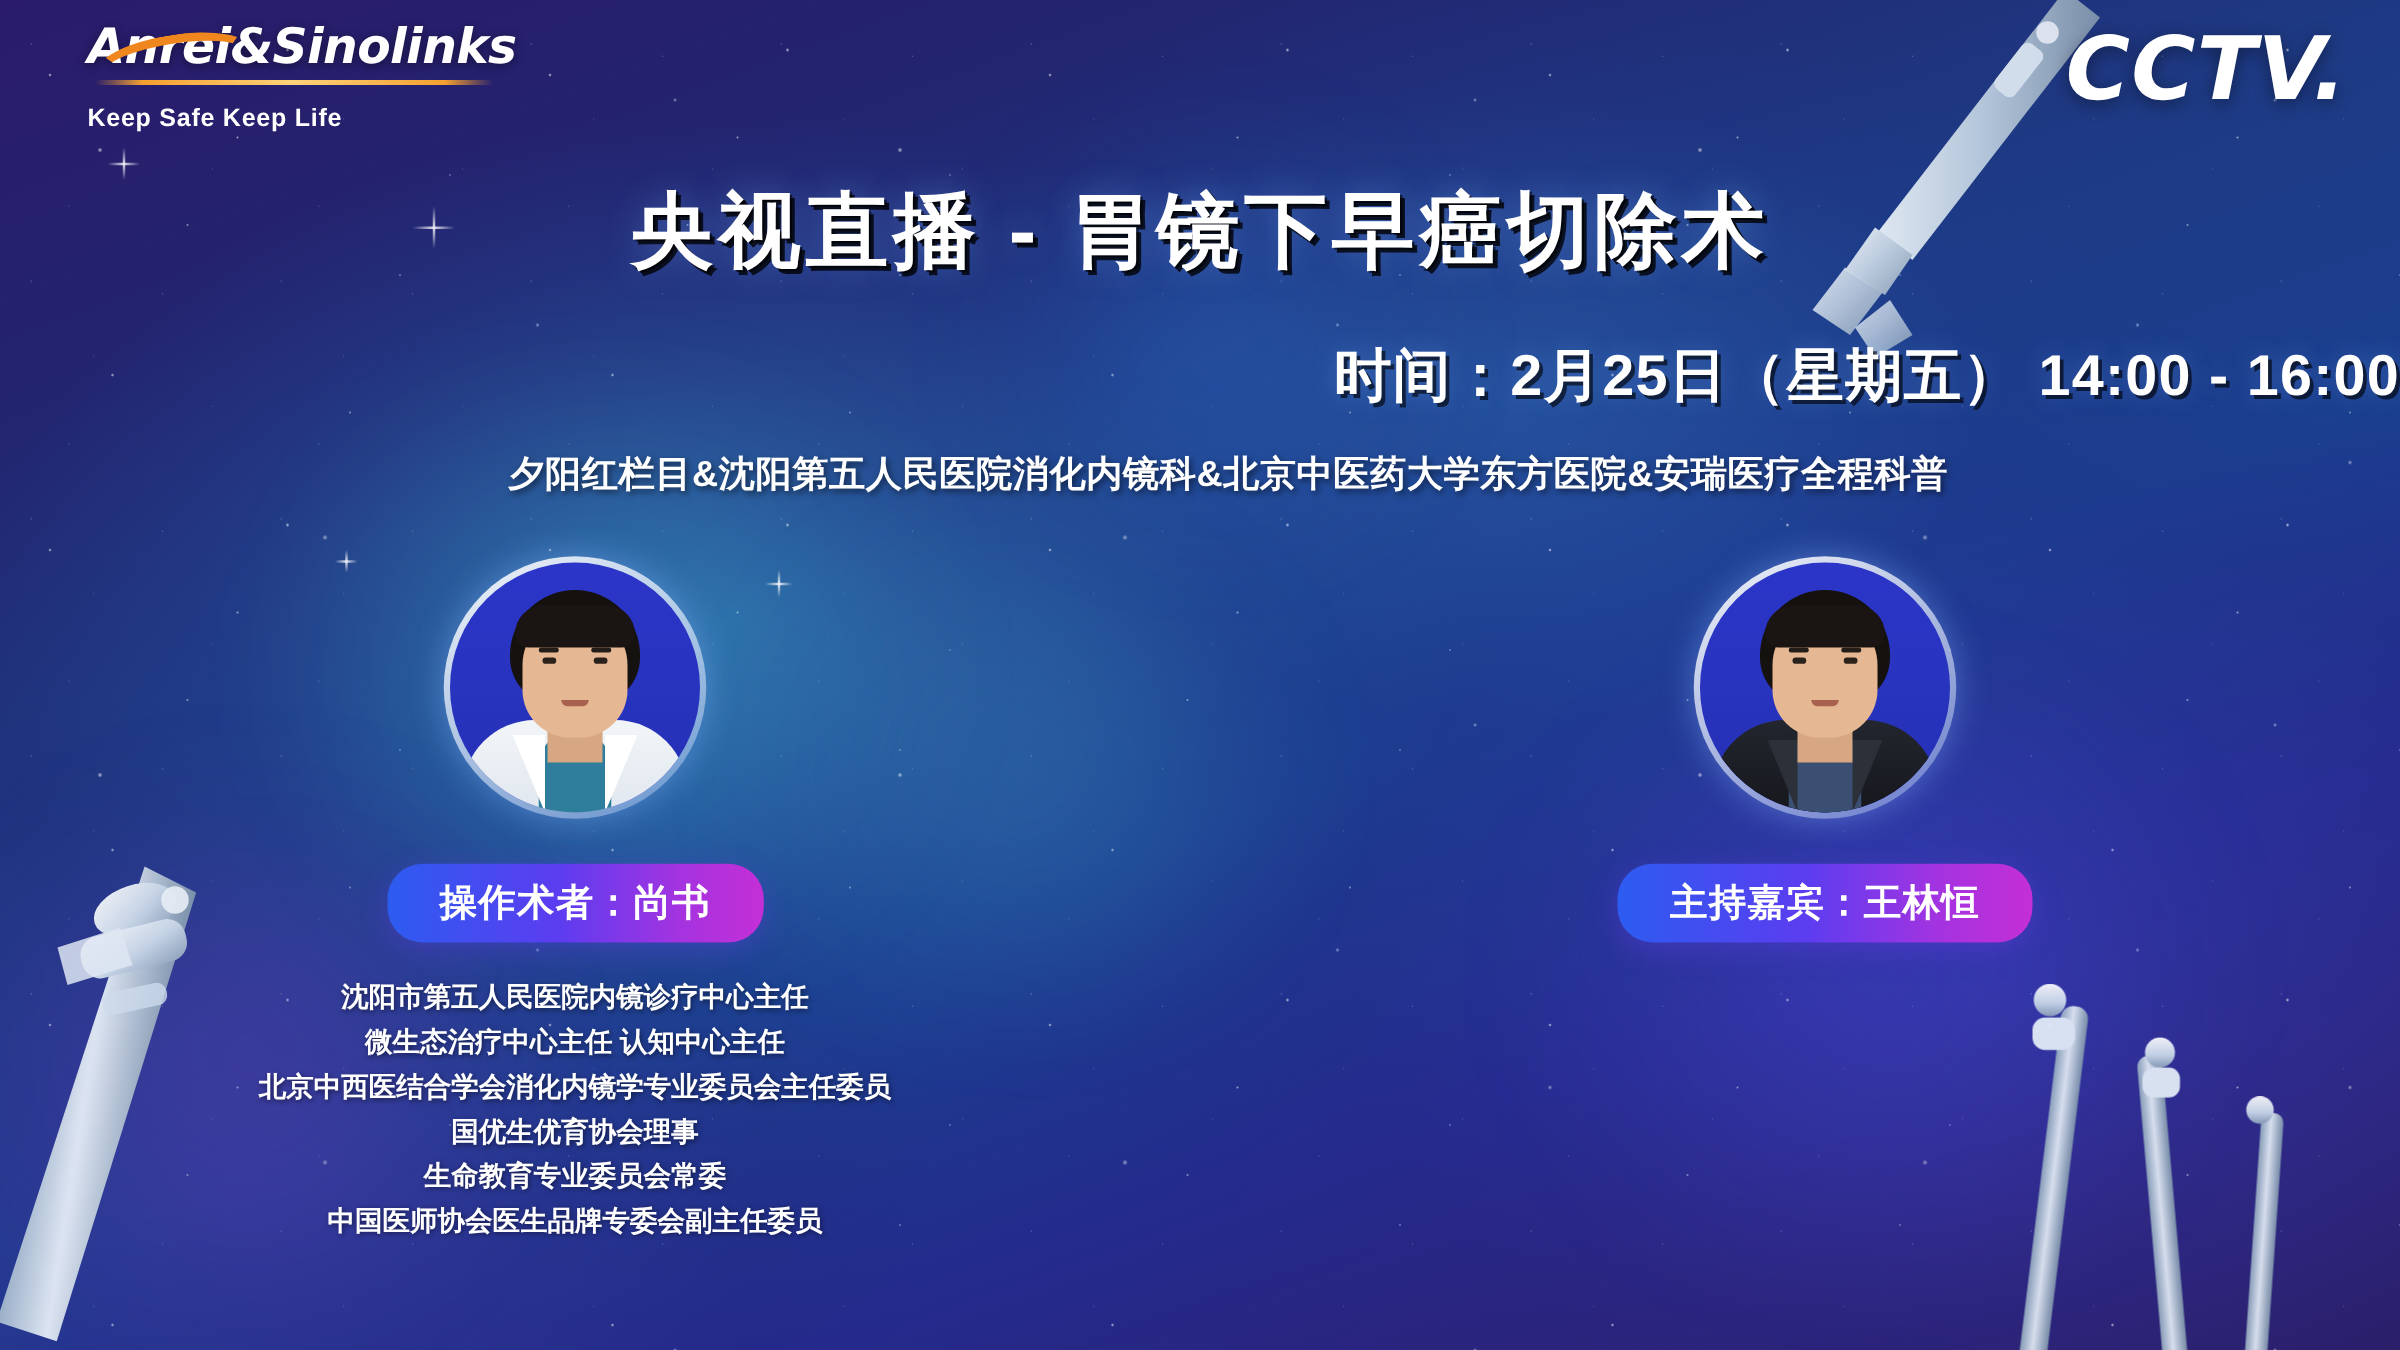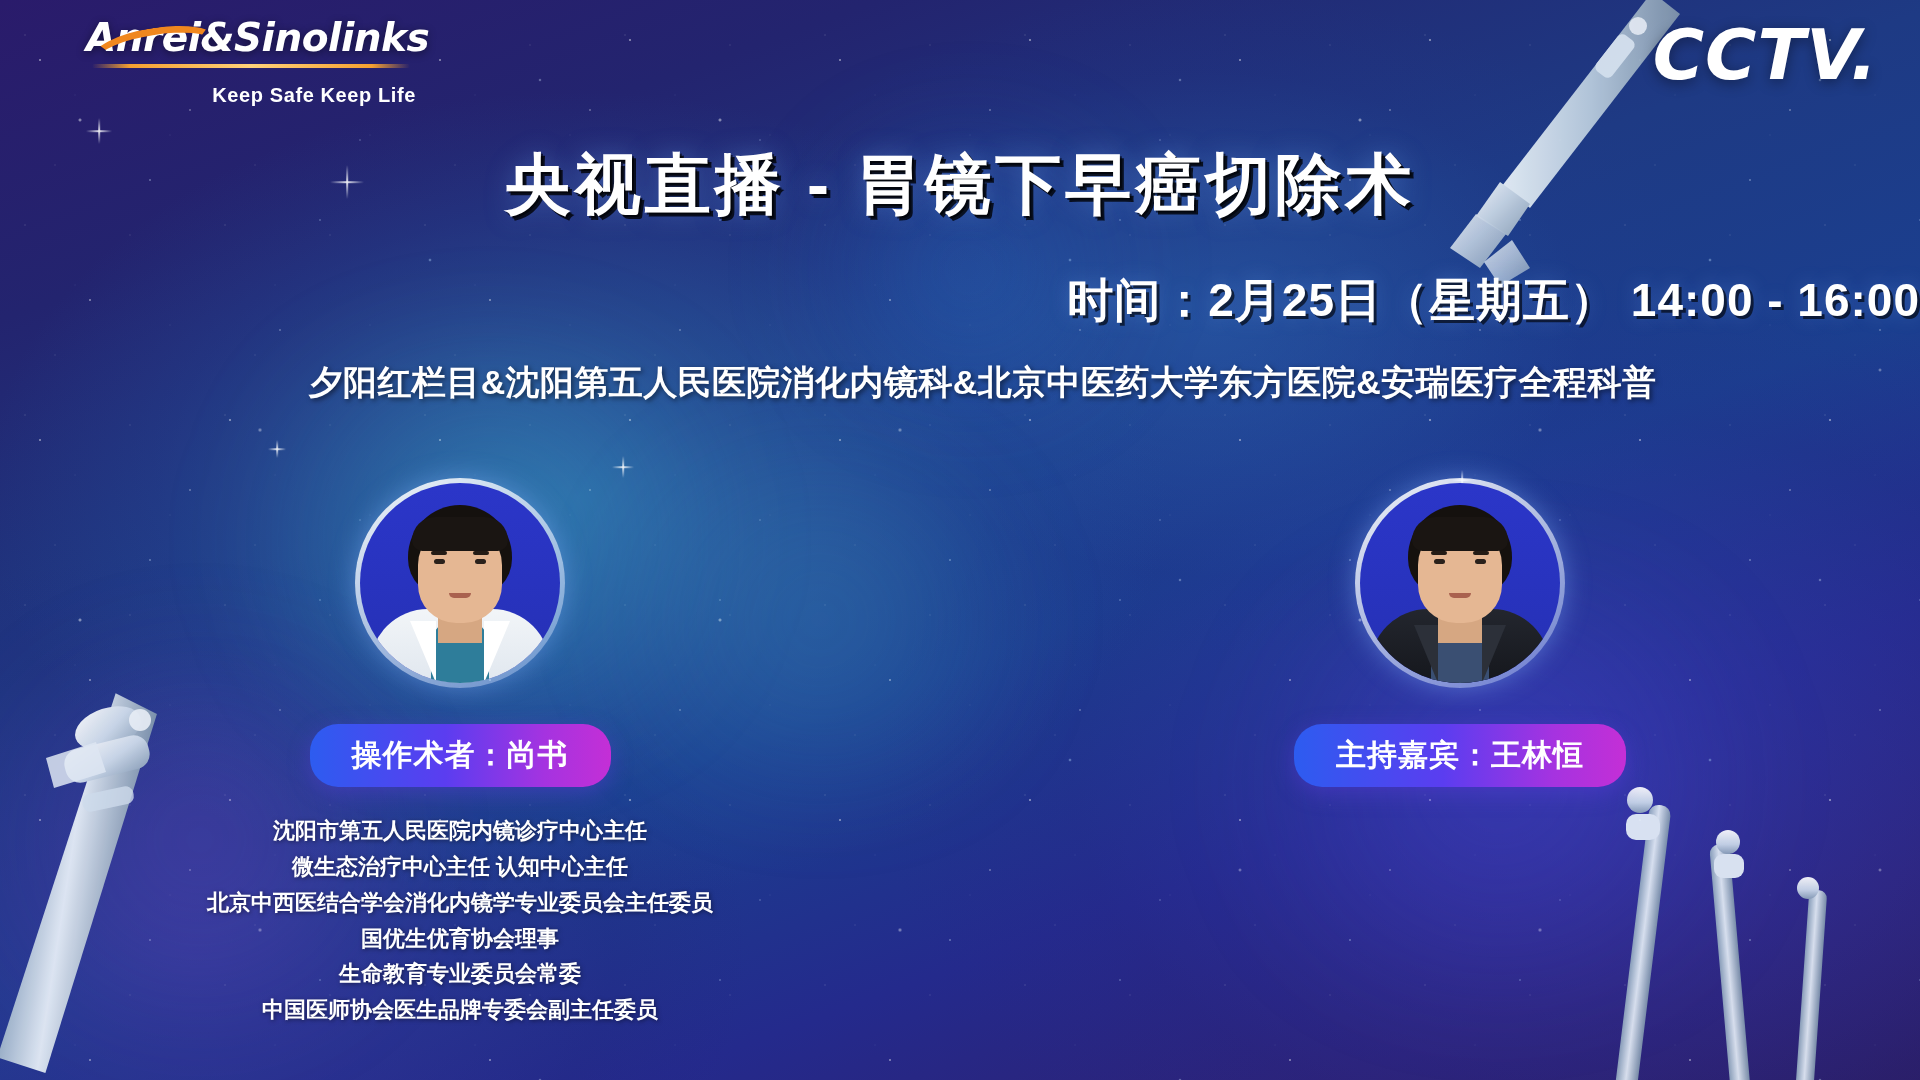--- a/index.html
+++ b/index.html
@@ -88,24 +88,24 @@
     content: "";
     position: absolute;
     background: radial-gradient(circle, rgba(255,255,255,0.95), rgba(255,255,255,0));
   }
   .sparkle::before { left: 50%; top: 0; width: 1.6px; height: 100%; transform: translateX(-50%); }
   .sparkle::after { top: 50%; left: 0; height: 1.6px; width: 100%; transform: translateY(-50%); }
 
   
   #brand-logo {
     position: absolute;
-    left: 86px;
+    left: 70px;
     top: 18px;
     width: 330px;
-    text-align: right;
+    text-align: left;
   }
   .brand-wordmark {
     position: relative;
     font-family: "DejaVu Sans", sans-serif;
     font-size: 39px;
     font-weight: bold;
     font-style: italic;
     color: #ffffff;
     letter-spacing: -0.5px;
     line-height: 1.05;
@@ -182,34 +182,34 @@
     color: #ffffff;
     letter-spacing: 1px;
     text-shadow: 3px 3px 0 rgba(0,0,0,0.62), 0 0 20px rgba(120,180,255,0.3);
   }
   #event-subtitle {
     position: absolute;
     left: 0;
     right: 0;
     top: 360px;
     text-align: center;
-    font-size: 34px;
+    font-size: 29px;
     font-weight: bold;
     color: #ffffff;
     letter-spacing: 0.4px;
     text-shadow: 2px 2px 5px rgba(0,0,0,0.55);
     margin-left: 45px;
   }
 
   
   #people {
     position: absolute;
     left: 0;
     right: 0;
-    top: 478px;
+    top: 445px;
     display: flex;
     justify-content: center;
     gap: 380px;
   }
   .person { width: 620px; text-align: center; }
 
   .avatar-ring {
     width: 210px;
     height: 210px;
     margin: 0 auto;

